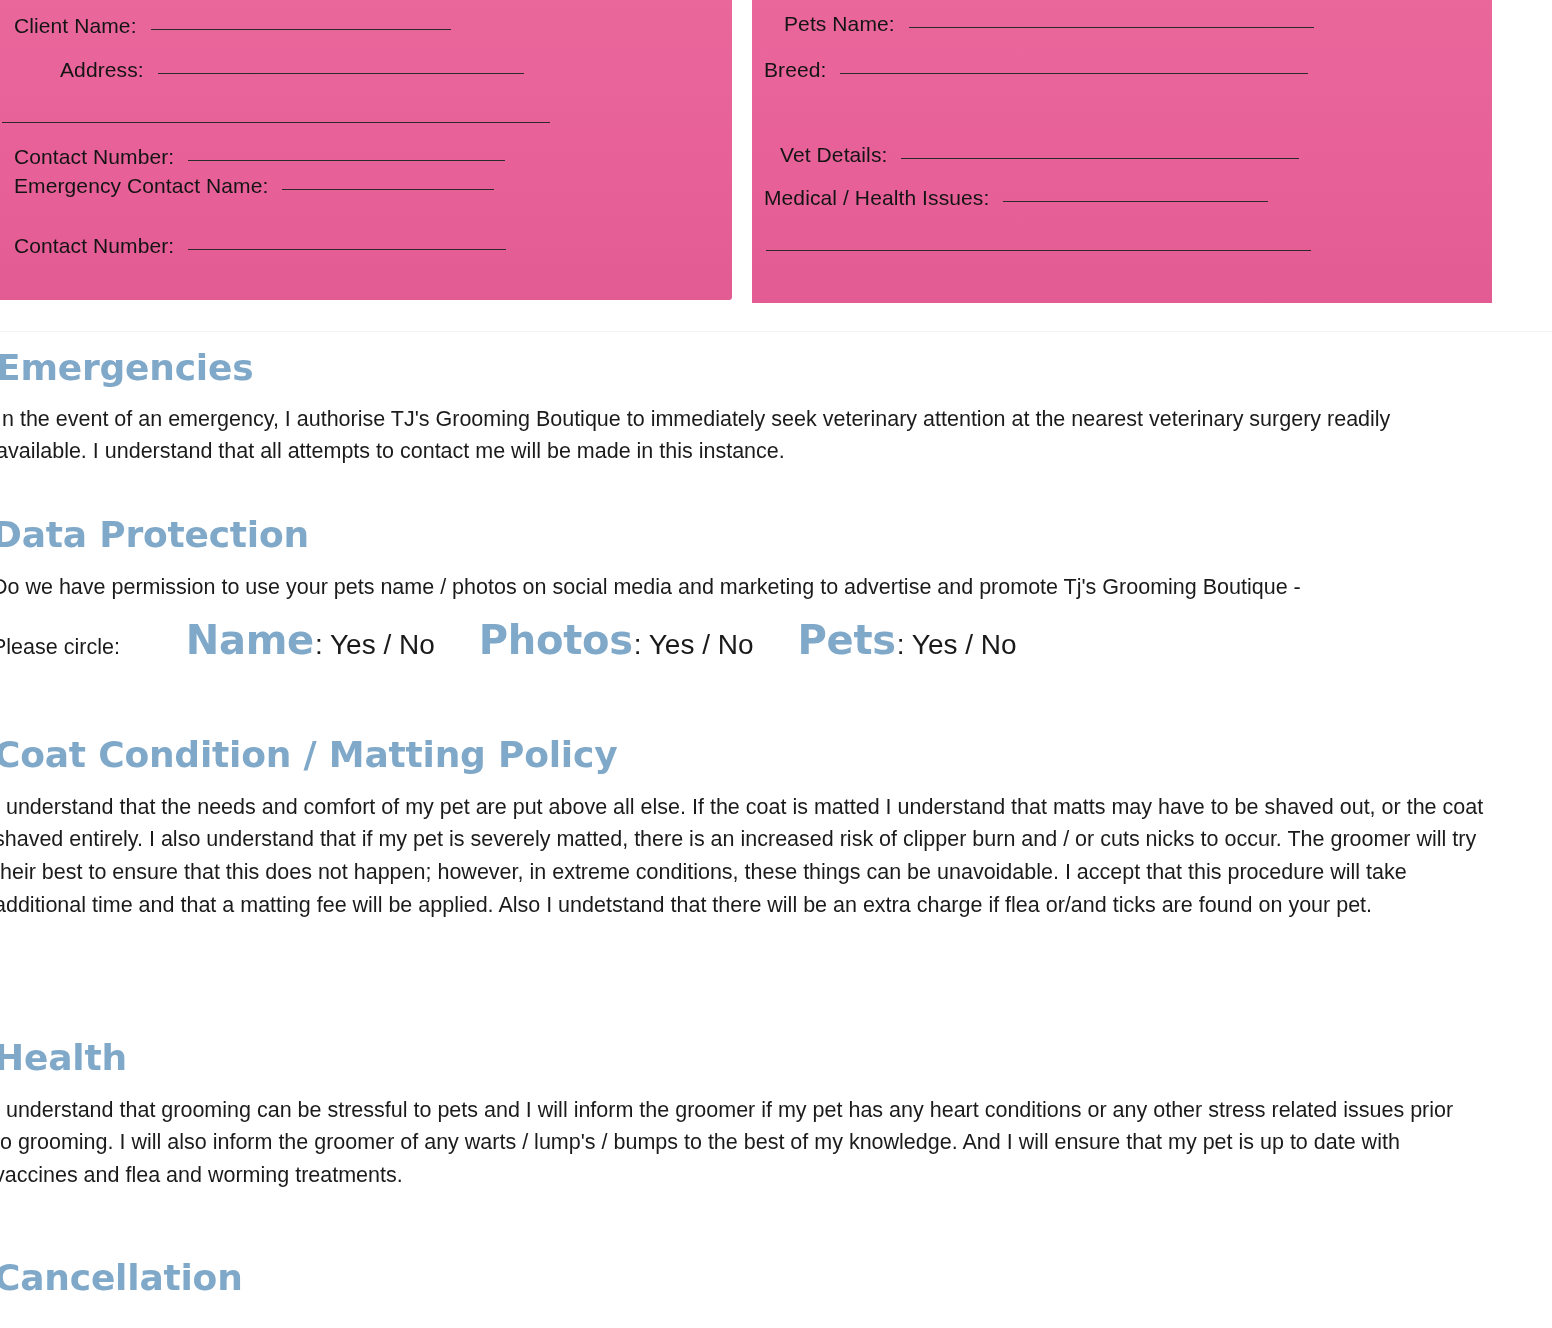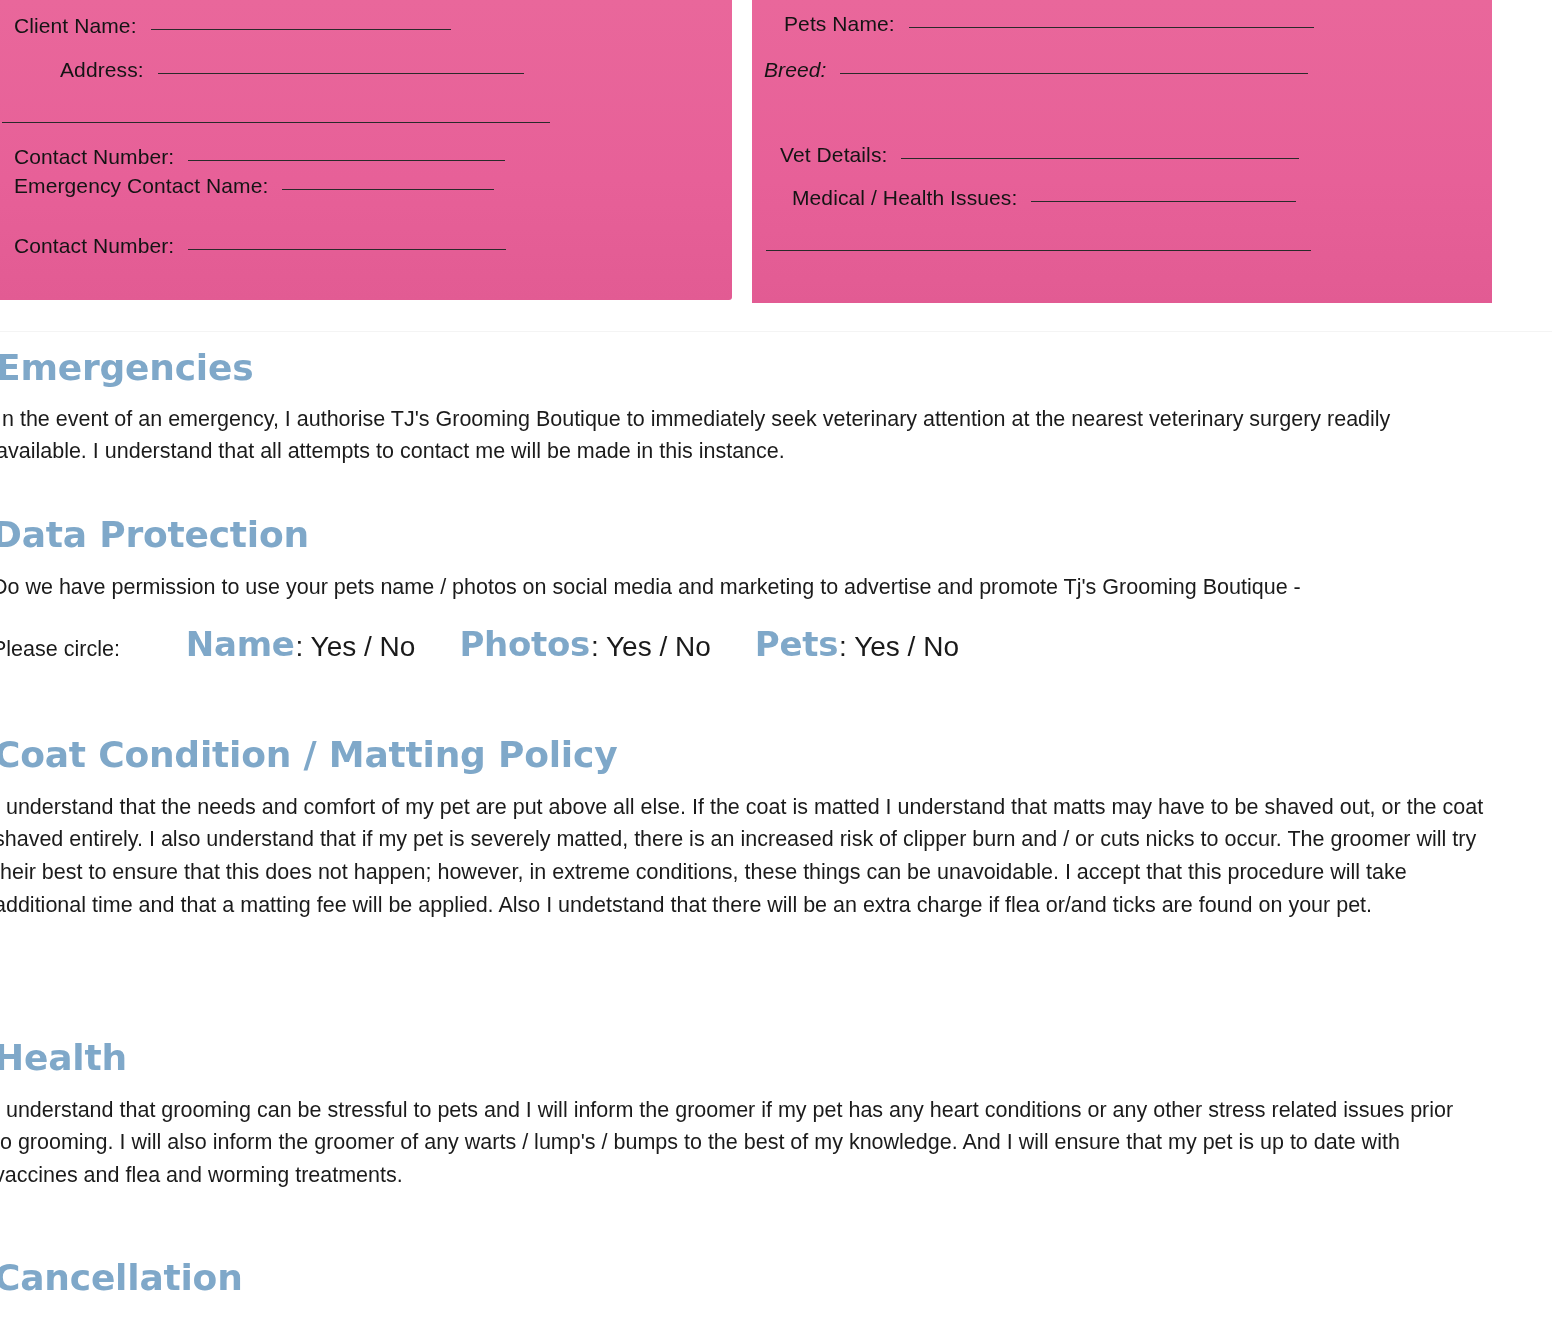--- a/index.html
+++ b/index.html
@@ -102,23 +102,22 @@
     font-size: 21.5px;
     white-space: nowrap;
     display: flex;
     align-items: baseline;
   }
   .circle-row .please { margin-right: 66px; }
   .big-opt {
     font-family: "DejaVu Sans", sans-serif;
     font-weight: bold;
     color: #7fa8c9;
-    font-size: 34px;
+    font-size: 40px;
     letter-spacing: -0.3px;
-    margin-top: 7px;
   }
   .opt-group { display: inline-flex; align-items: baseline; margin-right: 44px; }
   .opt-yesno { font-size: 28px; margin-left: 1px; }
 
   #sec-coat { position: absolute; top: 432px; left: -6px; width: 1490px; }
   #sec-coat h2 { margin-bottom: 16px; }
 
   #sec-health { position: absolute; top: 735px; left: -6px; width: 1480px; }
   #sec-health h2 { margin-bottom: 16px; }
 
@@ -169,32 +168,32 @@
 
   </div>
 
   <div class="pink-panel pink-right">
 
     <div class="field-row" style="top:12px; left:12px;margin-left:20px;">
       <span class="field-label">Pets Name:</span>
       <span class="rule" style="width:405px;"></span>
     </div>
 
-    <div class="field-row" style="top:58px; left:12px;font-style:italic;">
+    <div class="field-row" style="top:58px; left:12px;">
       <span class="field-label">Breed:</span>
       <span class="rule" style="width:468px;"></span>
     </div>
 
 
     <div class="field-row" style="top:143px; left:28px;">
       <span class="field-label">Vet Details:</span>
       <span class="rule" style="width:398px;"></span>
     </div>
 
-    <div class="field-row" style="top:186px; left:12px;margin-left:28px;">
+    <div class="field-row" style="top:186px; left:12px;">
       <span class="field-label">Medical / Health Issues:</span>
       <span class="rule" style="width:265px;"></span>
     </div>
 
     <div class="field-row" style="top:232px; left:14px;">
       <span class="rule solo" style="width:545px; top:0;"></span>
     </div>
 
   </div>
 </div>

